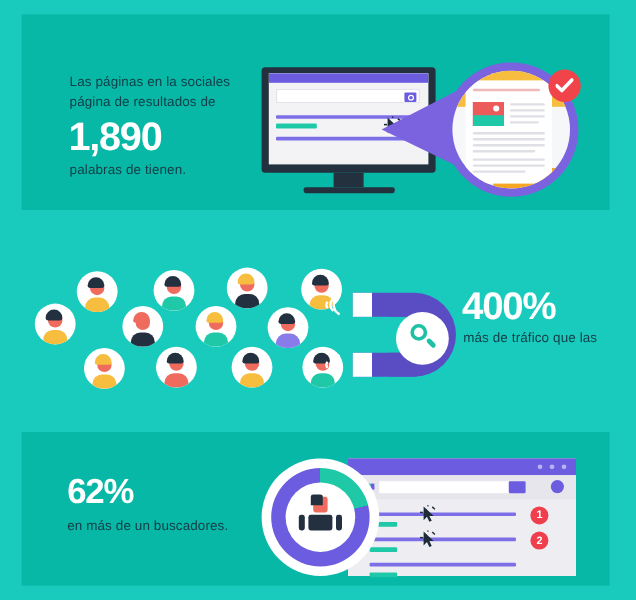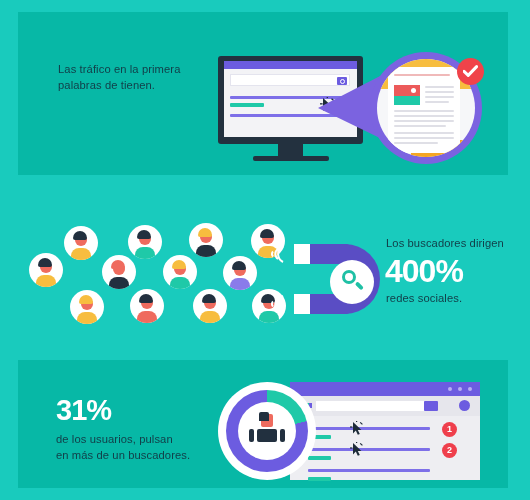--- a/index.html
+++ b/index.html
@@ -168,21 +168,23 @@
   .br-cursor{position:absolute;width:14px;height:16px;}
 </style>
 </head>
 <body>
 
 <div class="infographic">
 
   <div class="panel" id="panel-1">
 
     <div class="txt" id="p1-text">
-      <div class="small-line">Las tráfico en la primera</div>
+      <div class="small-line">Las páginas en la sociales</div>
+      <div class="small-line">página de resultados de</div>
+      <div class="big-num" id="p1-num">1,890</div>
       <div class="small-line">palabras de tienen.</div>
     </div>
 
     <div id="monitor">
       <div class="mon-bezel"></div>
       <div class="mon-screen">
         <div class="mon-topbar"></div>
         <div class="mon-searchbar">
           <div class="mon-searchbtn"></div>
         </div>
@@ -317,30 +319,28 @@
     <div class="mg-arm bot"></div>
     <div class="mg-tip t1"></div>
     <div class="mg-tip t2"></div>
     <div class="mg-glass">
       <div class="lens"></div>
         <div class="handle"></div>
     </div>
   </div>
 
   <div class="txt" id="p2-text">
-    <div class="small-line">Los buscadores dirigen</div>
     <div class="big-num" id="p2-num">400%</div>
-    <div class="small-line">redes sociales.</div>
+    <div class="small-line">más de tráfico que las</div>
   </div>
 
   <div class="panel" id="panel-3"></div>
 
   <div class="txt" id="p3-text">
-    <div class="big-num" id="p3-num">31%</div>
-    <div class="small-line">de los usuarios, pulsan</div>
+    <div class="big-num" id="p3-num">62%</div>
     <div class="small-line">en más de un buscadores.</div>
   </div>
 
   <div id="browser">
     <div class="br-top">
       <div class="br-dot" style="right:28px;"></div>
       <div class="br-dot" style="right:18px;"></div>
       <div class="br-dot" style="right:8px;"></div>
     </div>
     <div class="br-toolbar">

